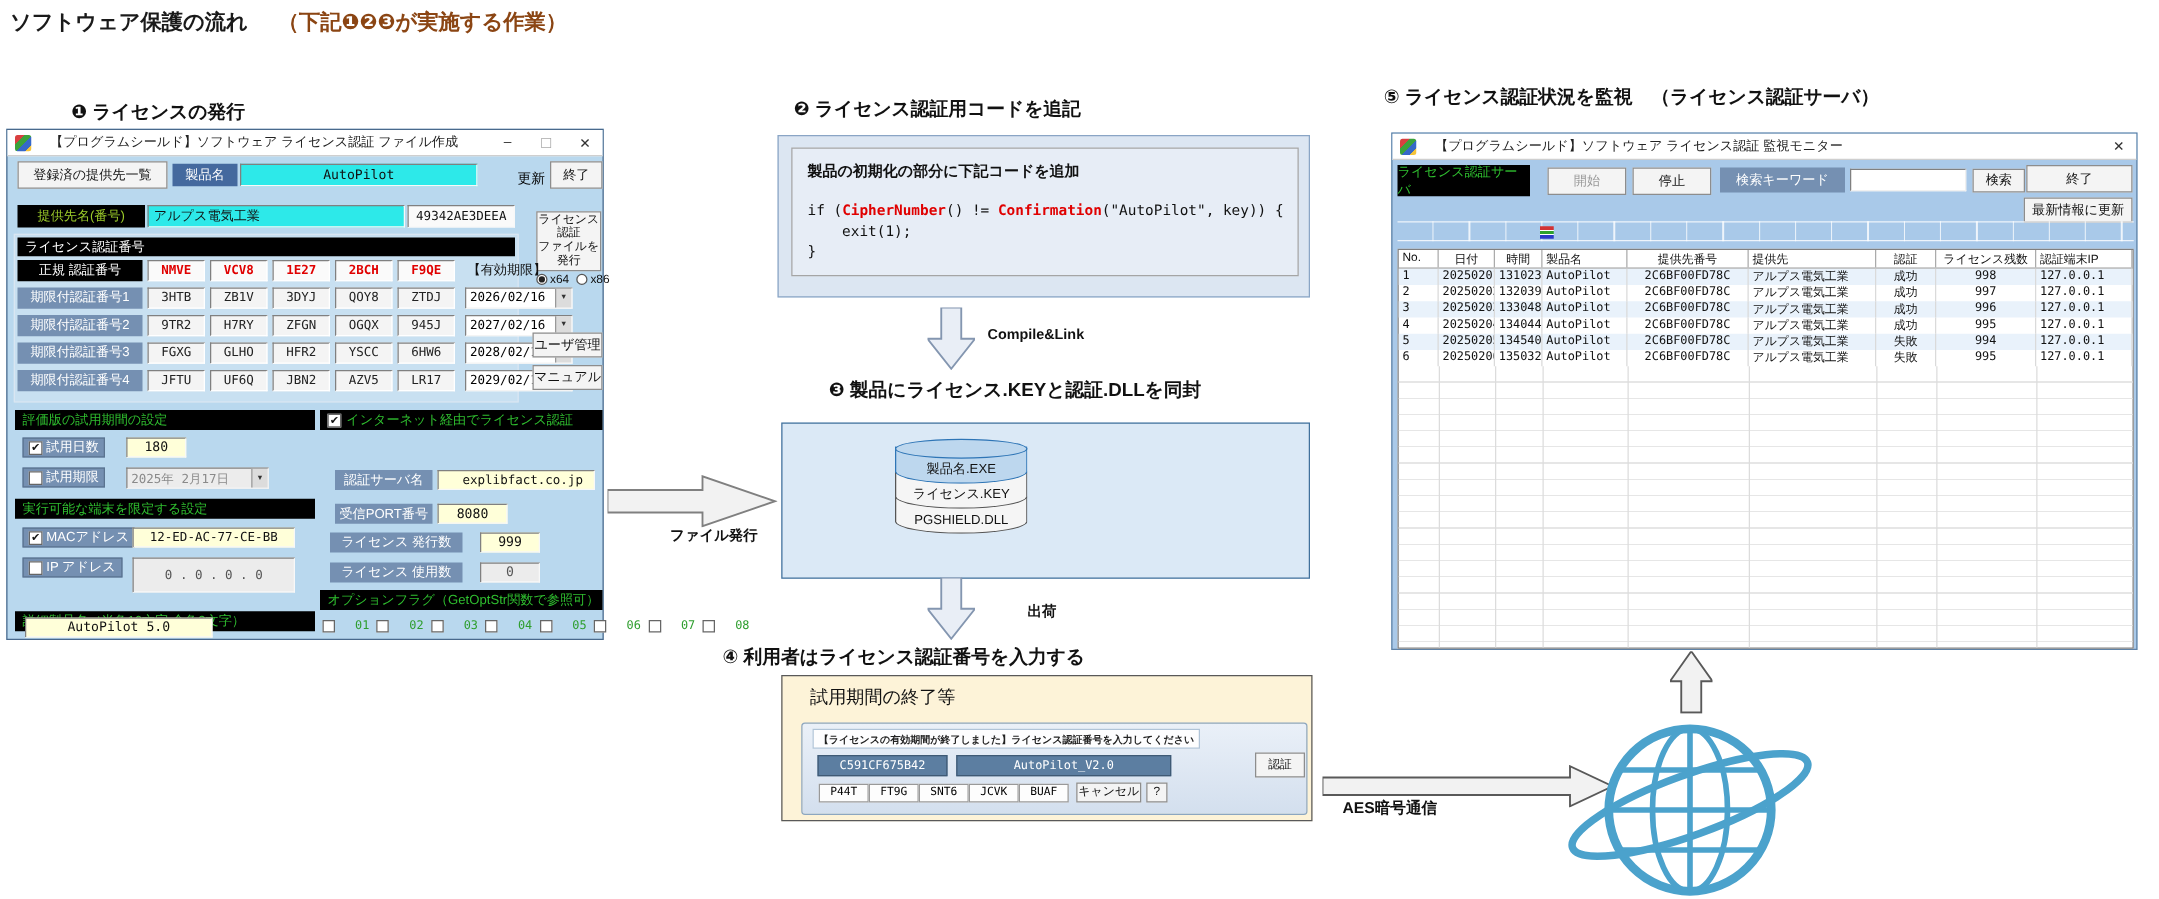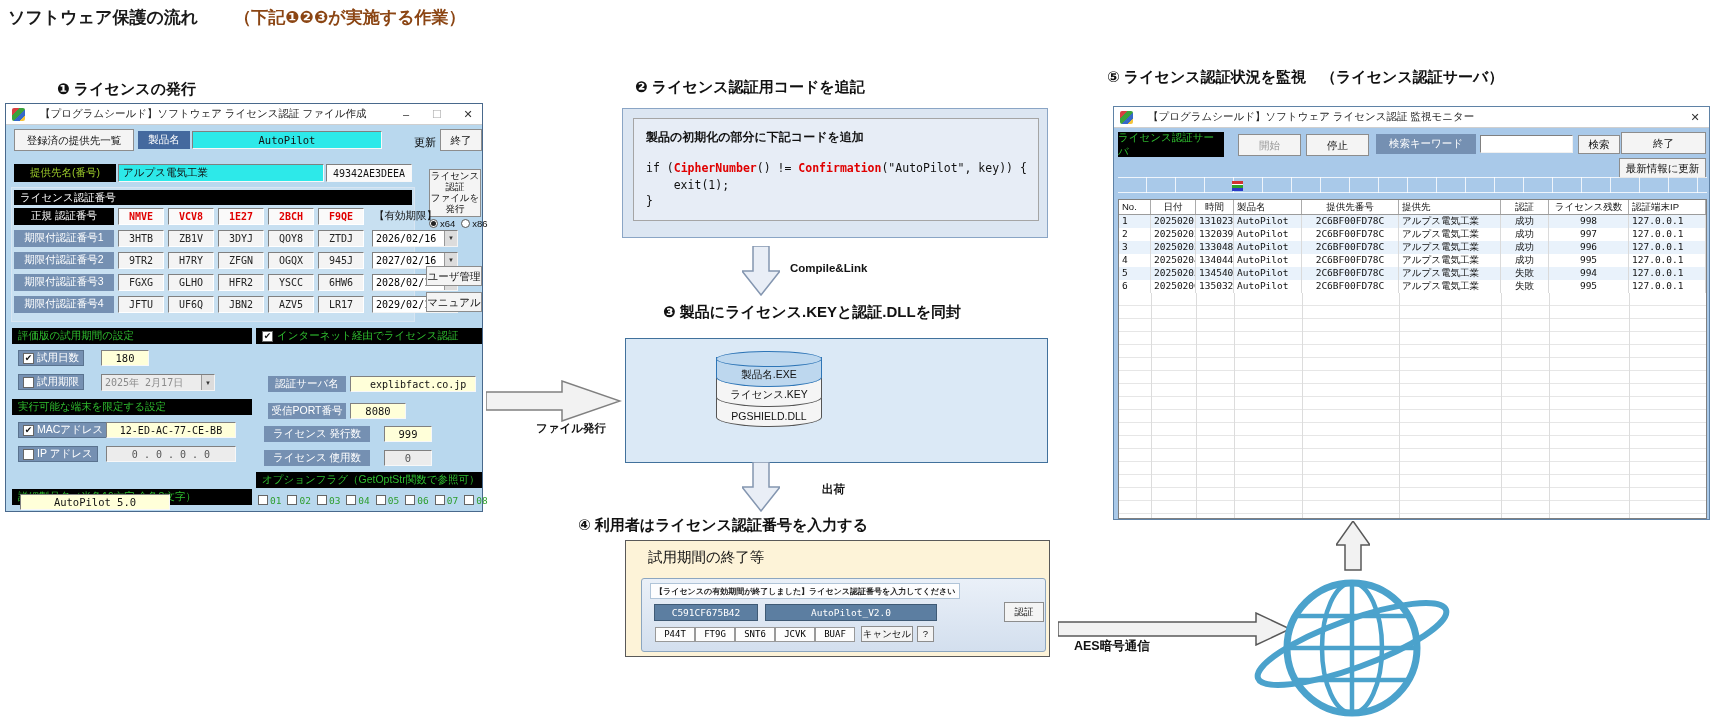--- a/index.html
+++ b/index.html
@@ -1,21 +1,21 @@
 <!DOCTYPE html>
 <html><head>
 <meta charset="utf-8">
 <style>
 *{margin:0;padding:0;box-sizing:border-box}
 body{font-family:"Liberation Sans","DejaVu Sans",sans-serif;background:#fff}
 .stage{position:relative;width:1727px;height:719px;background:#fff;overflow:hidden}
 .abs{position:absolute}
 .hd{position:absolute;font-weight:bold;font-size:15px;color:#111;white-space:nowrap}
 .ttl{font-weight:bold;font-size:17px;color:#1a1a1a;white-space:nowrap}
-.ttl-sub{font-weight:bold;font-size:17px;color:#8b4513;margin-left:36px;white-space:nowrap}
+.ttl-sub{font-weight:bold;font-size:17px;color:#8b4513;margin-left:24px;white-space:nowrap}
 .win{position:absolute;border:1px solid #49698c;background:#b9d8ee}
 .tb{height:21px;background:#fff;border-bottom:1px solid #cfcfcf;display:flex;align-items:center;padding:0 6px;gap:15px}
 .tb-title{font-size:10.5px;color:#222;flex:1;white-space:nowrap;overflow:hidden}
 .appicon{width:13px;height:13px;flex:none;border-radius:2px;background:linear-gradient(135deg,#d94040 0 30%,#3ba23b 30% 55%,#3668c8 55% 80%,#f4c33a 80%)}
 .wbtn{font-size:11px;width:16px;text-align:center;color:#333}
 .wbtn.dim{color:#aaa}
 .btn{position:absolute;background:#f4f4f4;border:1px solid #8d8d8d;display:flex;align-items:center;justify-content:center;font-size:10.5px;color:#111;text-align:center;line-height:1.15}
 .lblK{position:absolute;background:#000;color:#fff;display:flex;align-items:center;justify-content:center;font-size:10.5px}
 .lblS{background:#7590b2;color:#fff;display:flex;align-items:center;justify-content:center;font-size:10.5px}
 .lblB{position:absolute;background:#44699e;color:#fff;display:flex;align-items:center;justify-content:center;font-size:10.5px}
@@ -51,21 +51,21 @@
 .band{height:30px;margin-top:-10px;border:1.5px solid #2e75b6;border-top:none;border-radius:0 0 50% 50%/0 0 10px 10px;display:flex;align-items:flex-end;justify-content:center;font-size:10.5px;color:#111;padding-bottom:4px;position:relative;white-space:nowrap}
 .bBlue{background:#bdd7ee;z-index:3}
 .bWht{background:#f5f5f5;border-color:#555;z-index:2}
 .bWht2{background:#f5f5f5;border-color:#555;z-index:1}
 .box4{position:absolute;background:#fdf3d8;border:1px solid #595959}
 .box4 .bt{position:absolute;font-size:14.5px;color:#111;white-space:nowrap}
 .udlg{position:absolute;background:linear-gradient(#eaf0f8,#d3dfee);border:1px solid #8ca6c0;border-radius:3px}
 .msg{position:absolute;background:#fdfdfe;border:1px solid #b0c4d8;display:flex;align-items:center;padding:0 4px;font-size:8px;font-weight:bold;color:#222;white-space:nowrap;overflow:hidden}
 .slate{position:absolute;background:#5c7ea1;color:#fff;border:1px solid #3f5a75;display:flex;align-items:center;justify-content:center;font-size:9.5px;font-family:"DejaVu Sans Mono",monospace;white-space:nowrap}
 .mini{width:40px;height:15px;background:#fdfdfd;border:1px solid #999;display:flex;align-items:center;justify-content:center;font-size:9px;font-family:"DejaVu Sans Mono",monospace;flex:none}
-.flag{display:flex;align-items:flex-start;gap:2px;margin-right:6px;font-size:9.5px;color:#2e9e2e;font-family:"DejaVu Sans Mono",monospace}
+.flag{display:flex;align-items:center;gap:16px;margin-right:6px;font-size:9.5px;color:#2e9e2e;font-family:"DejaVu Sans Mono",monospace}
 .mon{position:absolute;border:1px solid #5f82a6;background:#a9c9e9}
 .strip{position:absolute;background:repeating-linear-gradient(90deg,rgba(255,255,255,0) 0 28px,rgba(255,255,255,.8) 28px 29px);border-top:1px solid rgba(255,255,255,.8);border-bottom:1px solid rgba(255,255,255,.8)}
 .clricon{position:absolute;width:11px;height:10px;background:linear-gradient(#d23333 0 3px,#fff 3px 3.5px,#2da22d 3.5px 6.5px,#fff 6.5px 7px,#2a39c8 7px)}
 .tbl{position:absolute;background:#fff;border:1px solid #808080;display:flex;flex-direction:column;font-size:9.5px;color:#111}
 .thr{display:flex;height:15px;flex:none;border-bottom:1px solid #9c9c9c}
 .thr>span{border-right:1px solid #ababab;padding:1px 3px;white-space:nowrap;overflow:hidden}
 .trw{display:flex;height:13px;flex:none;font-family:"DejaVu Sans Mono",monospace}
 .trw:nth-child(odd){background:#e9f2fb}
 .trw>span{border-right:1px solid #dadada;padding:0 3px;white-space:nowrap;overflow:hidden}
 .w0{width:32px}.w1{width:45px;text-align:center}.w2{width:38px;text-align:right}.w3{width:68px}
@@ -214,21 +214,21 @@
     <div class="hdrG" style="left:6px;top:295px;width:240px;height:16px">実行可能な端末を限定する設定</div>
     <div class="chklbl" style="left:12px;top:318px">
       <span class="cb on"></span>
       <span>MACアドレス</span>
     </div>
     <div class="fld cream" style="left:100px;top:318px;width:130px;height:16px;font-size:10px">12-ED-AC-77-CE-BB</div>
     <div class="chklbl" style="left:12px;top:342px">
       <span class="cb"></span>
       <span>IP アドレス</span>
     </div>
-    <div class="fld gry" style="left:100px;top:342px;width:130px;height:16px;font-size:10px">0 . 0 . 0 . 0</div>
+    <div class="fld gry" style="left:100px;top:342px;width:130px;height:28px;font-size:10px">0 . 0 . 0 . 0</div>
     <div class="hdrG" style="left:6px;top:385px;width:240px;height:16px">詳細製品名（半角16文字 全角8文字）</div>
     <div class="fld cream" style="left:14px;top:390px;width:150px;height:16px">AutoPilot 5.0</div>
 
     <div class="hdrG" style="left:250px;top:224px;width:226px;height:16px">
       <span class="cb on"></span>
       <span>インターネット経由でライセンス認証</span>
     </div>
     <div class="lblS abs" style="left:262px;top:272px;width:78px;height:16px">認証サーバ名</div>
     <div class="fld cream" style="left:344px;top:272px;width:126px;height:16px;justify-content:flex-start;padding-left:19px;font-size:10px">explibfact.co.jp</div>
     <div class="lblS abs" style="left:262px;top:299px;width:78px;height:16px">受信PORT番号</div>

